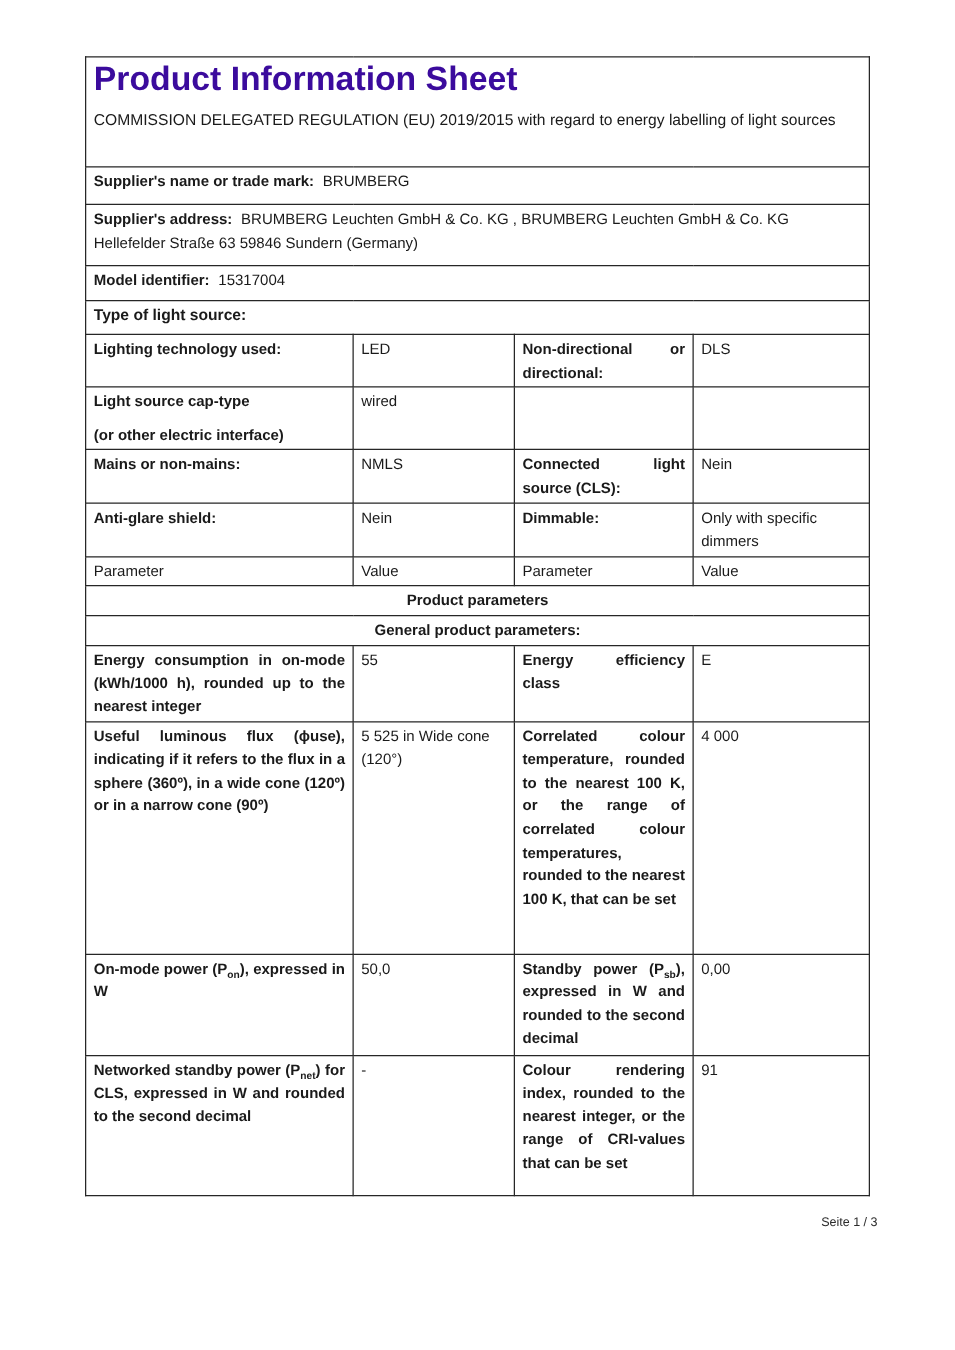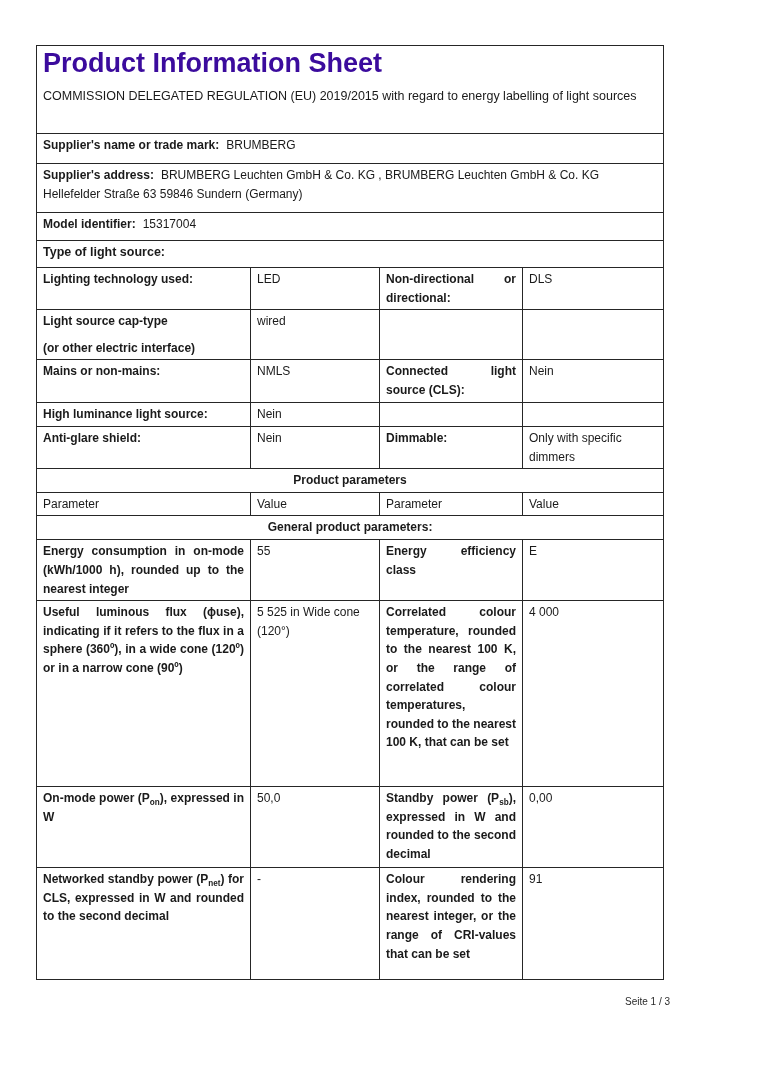--- a/index.html
+++ b/index.html
@@ -7,21 +7,21 @@
     padding: 0;
     background: #ffffff;
     font-family: "Liberation Sans", sans-serif;
     color: #1a1a1a;
   }
   .page {
     position: relative;
     width: 764px;
     height: 1080px;
     box-sizing: border-box;
-    padding: 45px 0 0 36px;
+    padding: 45px 0 0 68px;
     background: #ffffff;
     overflow: hidden;
   }
   table.doc {
     border-collapse: collapse;
     table-layout: fixed;
     width: 627px;
   }
   table.doc td {
     border: 1.5px solid #262626;
@@ -121,42 +121,36 @@
         <td class="val">wired</td>
         <td class="param"></td>
         <td class="val"></td>
       </tr>
       <tr style="height:43px">
         <td class="param">Mains or non-mains:</td>
         <td class="val">NMLS</td>
         <td class="param">Connected light source (CLS):</td>
         <td class="val">Nein</td>
       </tr>
-      <tr style="height:20px">
-        <td class="param">High luminance light source:</td>
-        <td class="val">Nein</td>
-        <td class="param"></td>
-        <td class="val"></td>
-      </tr>
       <tr style="height:41px">
         <td class="param">Anti-glare shield:</td>
         <td class="val">Nein</td>
         <td class="param">Dimmable:</td>
         <td class="val">Only with specific dimmers</td>
       </tr>
 
-      <tr style="height:19px">
-        <td colspan="4" class="center-hdr">Product parameters</td>
-      </tr>
-
       <tr style="height:22px">
         <td class="col-hdr">Parameter</td>
         <td class="col-hdr">Value</td>
         <td class="col-hdr">Parameter</td>
         <td class="col-hdr">Value</td>
+      </tr>
+
+      <tr style="height:19px">
+        <td colspan="4" class="center-hdr">Product parameters</td>
       </tr>
 
       <tr style="height:24px">
         <td colspan="4" class="center-hdr">General product parameters:</td>
       </tr>
 
       <tr style="height:58px">
         <td class="param">Energy consumption in on-mode (kWh/1000 h), rounded up to the nearest integer</td>
         <td class="val">55</td>
         <td class="param">Energy efficiency class</td>

